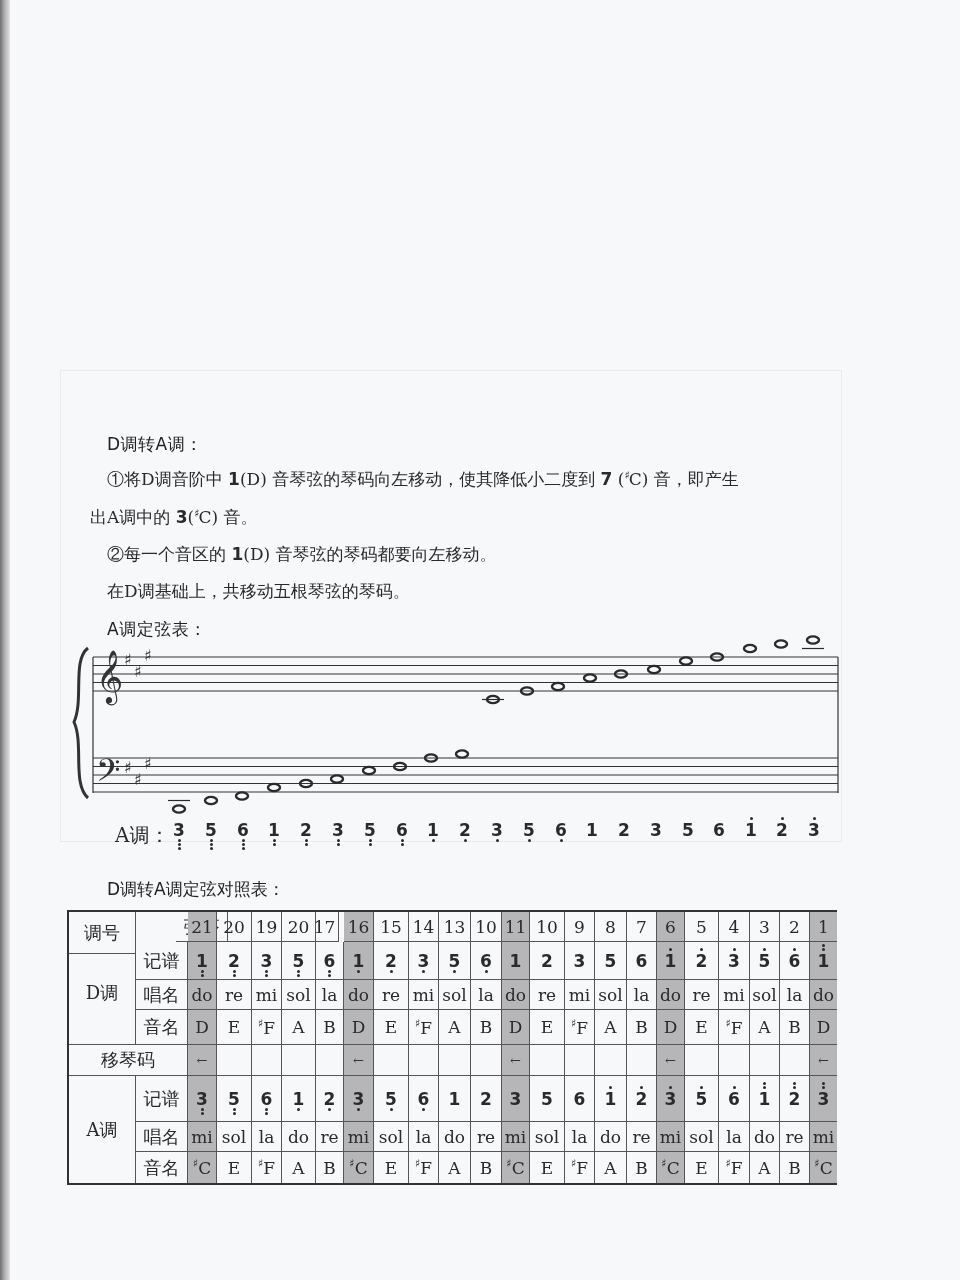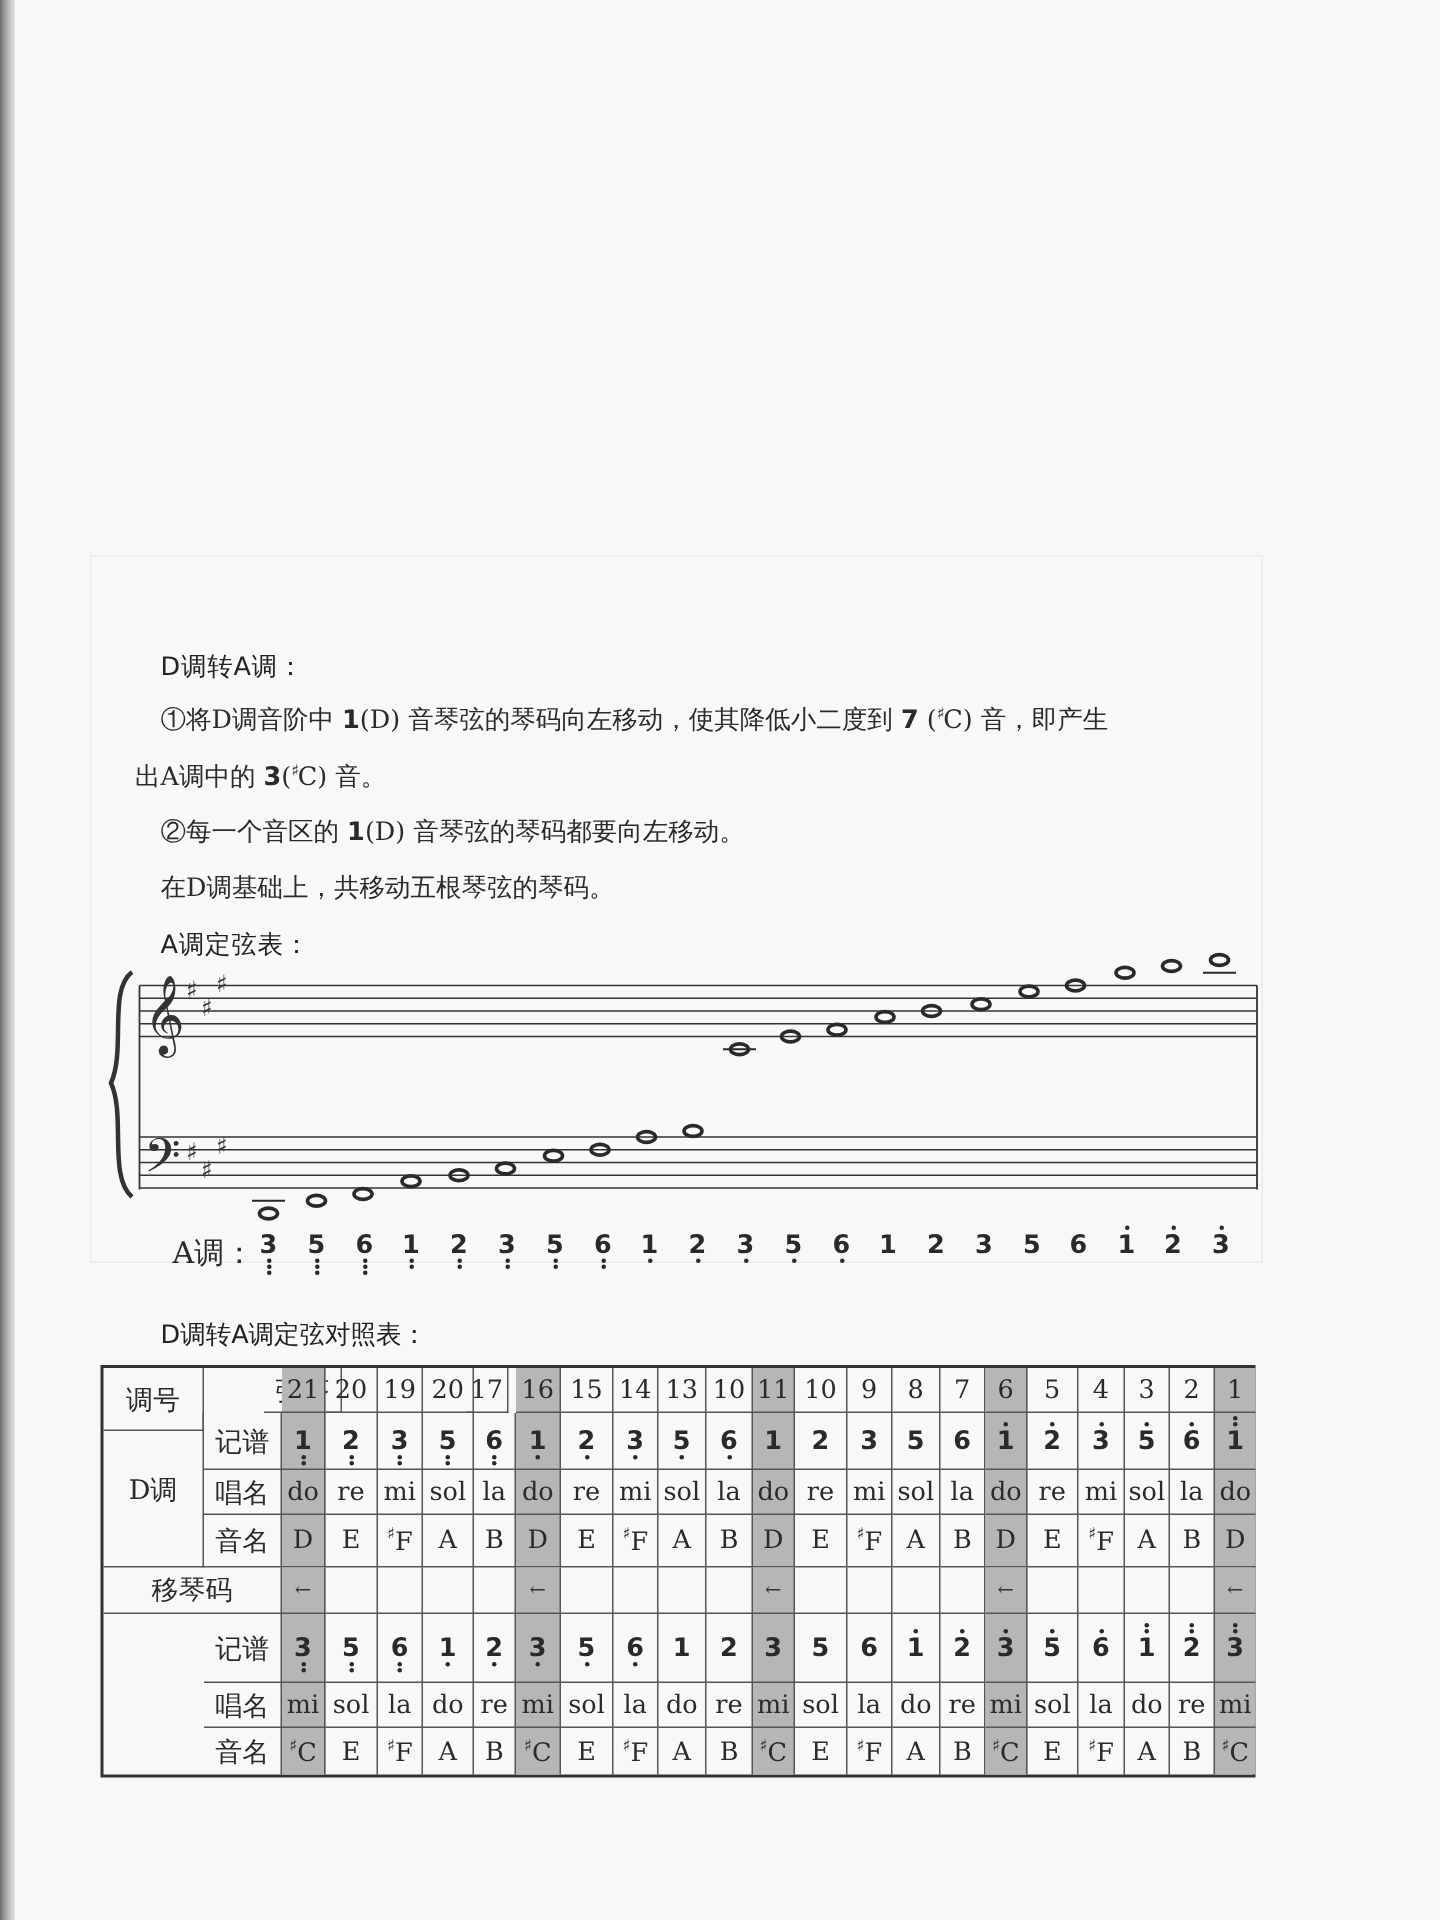--- a/index.html
+++ b/index.html
@@ -221,20 +221,21 @@
 <div class="table-title">D调转A调定弦对照表：</div>
 
 <div class="tbl" id="tbl">
   <div class="cell hdr" style="left:0;top:0;width:67px;height:42px;">调号</div>
   <div class="cell hdr" style="left:67px;top:0;width:52px;height:30px;margin-left:40px;">弦序</div>
   <div class="cell hdr" style="left:0;top:30px;width:67px;height:103px;">D调</div>
   <div class="cell hdr" style="left:67px;top:30px;width:52px;height:38px;">记谱</div>
   <div class="cell hdr" style="left:67px;top:68px;width:52px;height:30px;">唱名</div>
   <div class="cell hdr" style="left:67px;top:98px;width:52px;height:35px;">音名</div>
   <div class="cell hdr" style="left:0;top:133px;width:119px;height:31px;">移琴码</div>
+  <div class="cell hdr" style="left:0;top:164px;width:67px;height:107px;border-bottom:none;">A调</div>
   <div class="cell hdr" style="left:67px;top:164px;width:52px;height:46px;">记谱</div>
   <div class="cell hdr" style="left:67px;top:210px;width:52px;height:30px;">唱名</div>
   <div class="cell hdr" style="left:67px;top:240px;width:52px;height:31px;border-bottom:none;">音名</div>
 <div class="cell shade" style="left: 119px; top: 0px; width: 29px; height: 30px;">21</div>
     <div class="cell shade" style="left: 119px; top: 30px; width: 29px; height: 38px;">
       <span class="jn"><span>1</span><span class="below">
           <span class="d"></span>
           <span class="d"></span>
         </span></span>
     </div>

